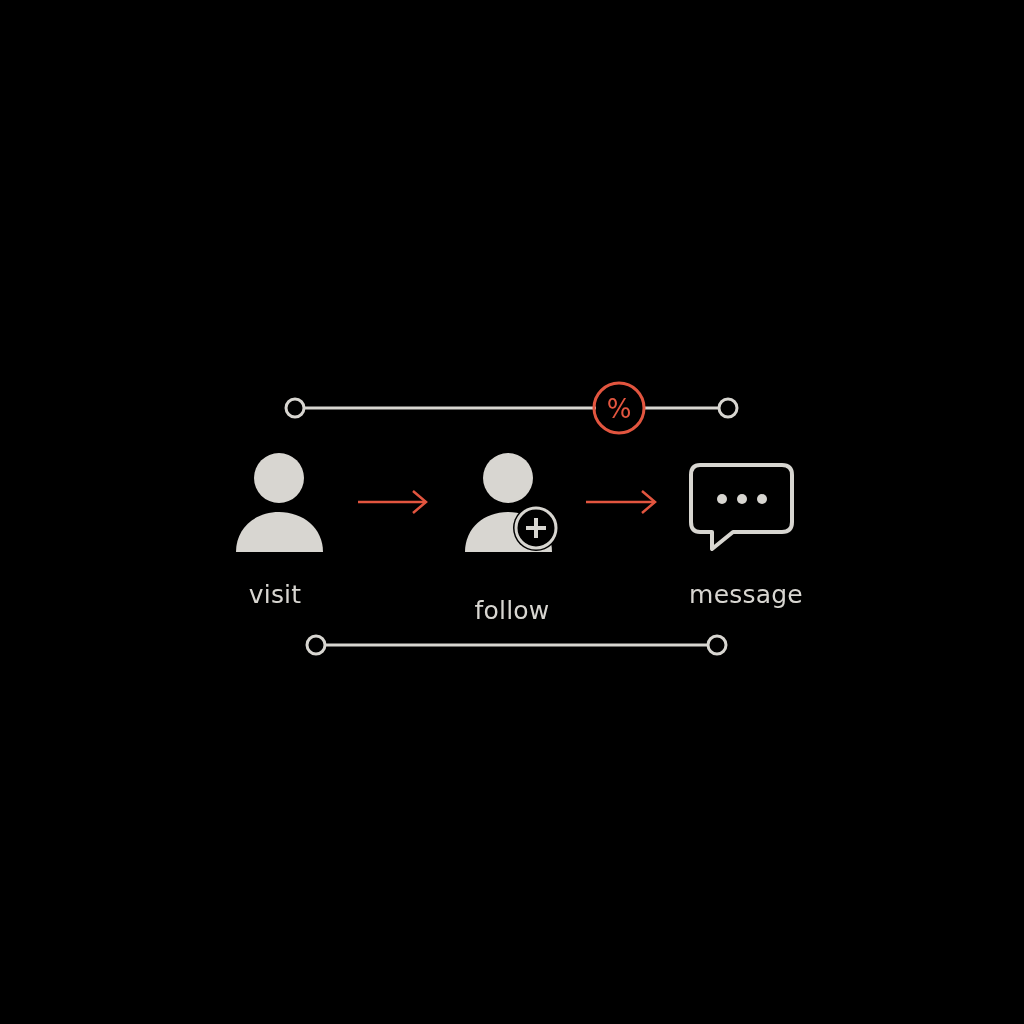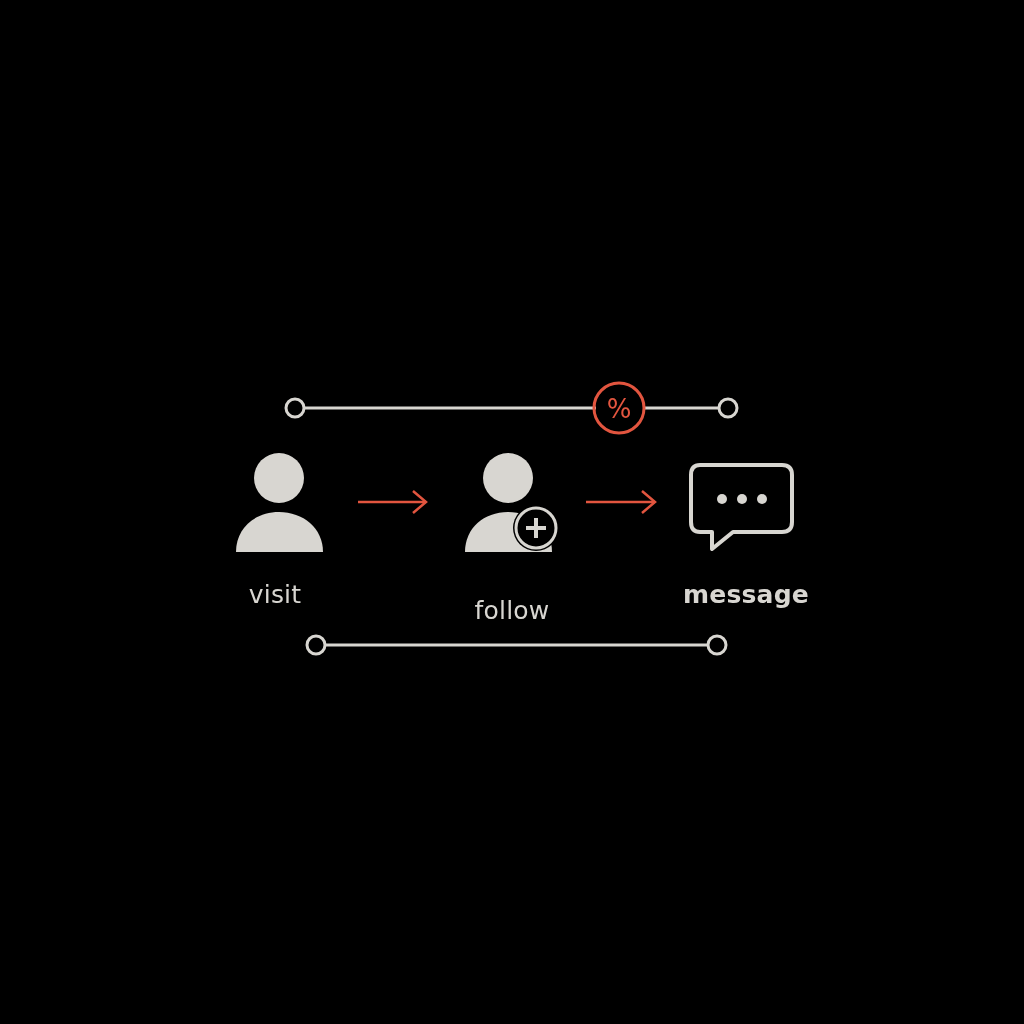--- a/index.html
+++ b/index.html
@@ -60,13 +60,13 @@
 
   <g>
     <line x1="325" y1="645" x2="708" y2="645" stroke="#d8d6d1" stroke-width="3"></line>
     <circle cx="316" cy="645" r="9" fill="none" stroke="#d8d6d1" stroke-width="3"></circle>
     <circle cx="717" cy="645" r="9" fill="none" stroke="#d8d6d1" stroke-width="3"></circle>
   </g>
 </svg>
 
 <div class="label" style="left:275px; top:580px;">visit</div>
 <div class="label" style="left:512px; top:596px;">follow</div>
-<div class="label" style="left:746px; top:580px;font-weight:bold;">message</div>
+<div class="label" style="left:746px; top:580px;">message</div>
 
 </body></html>

